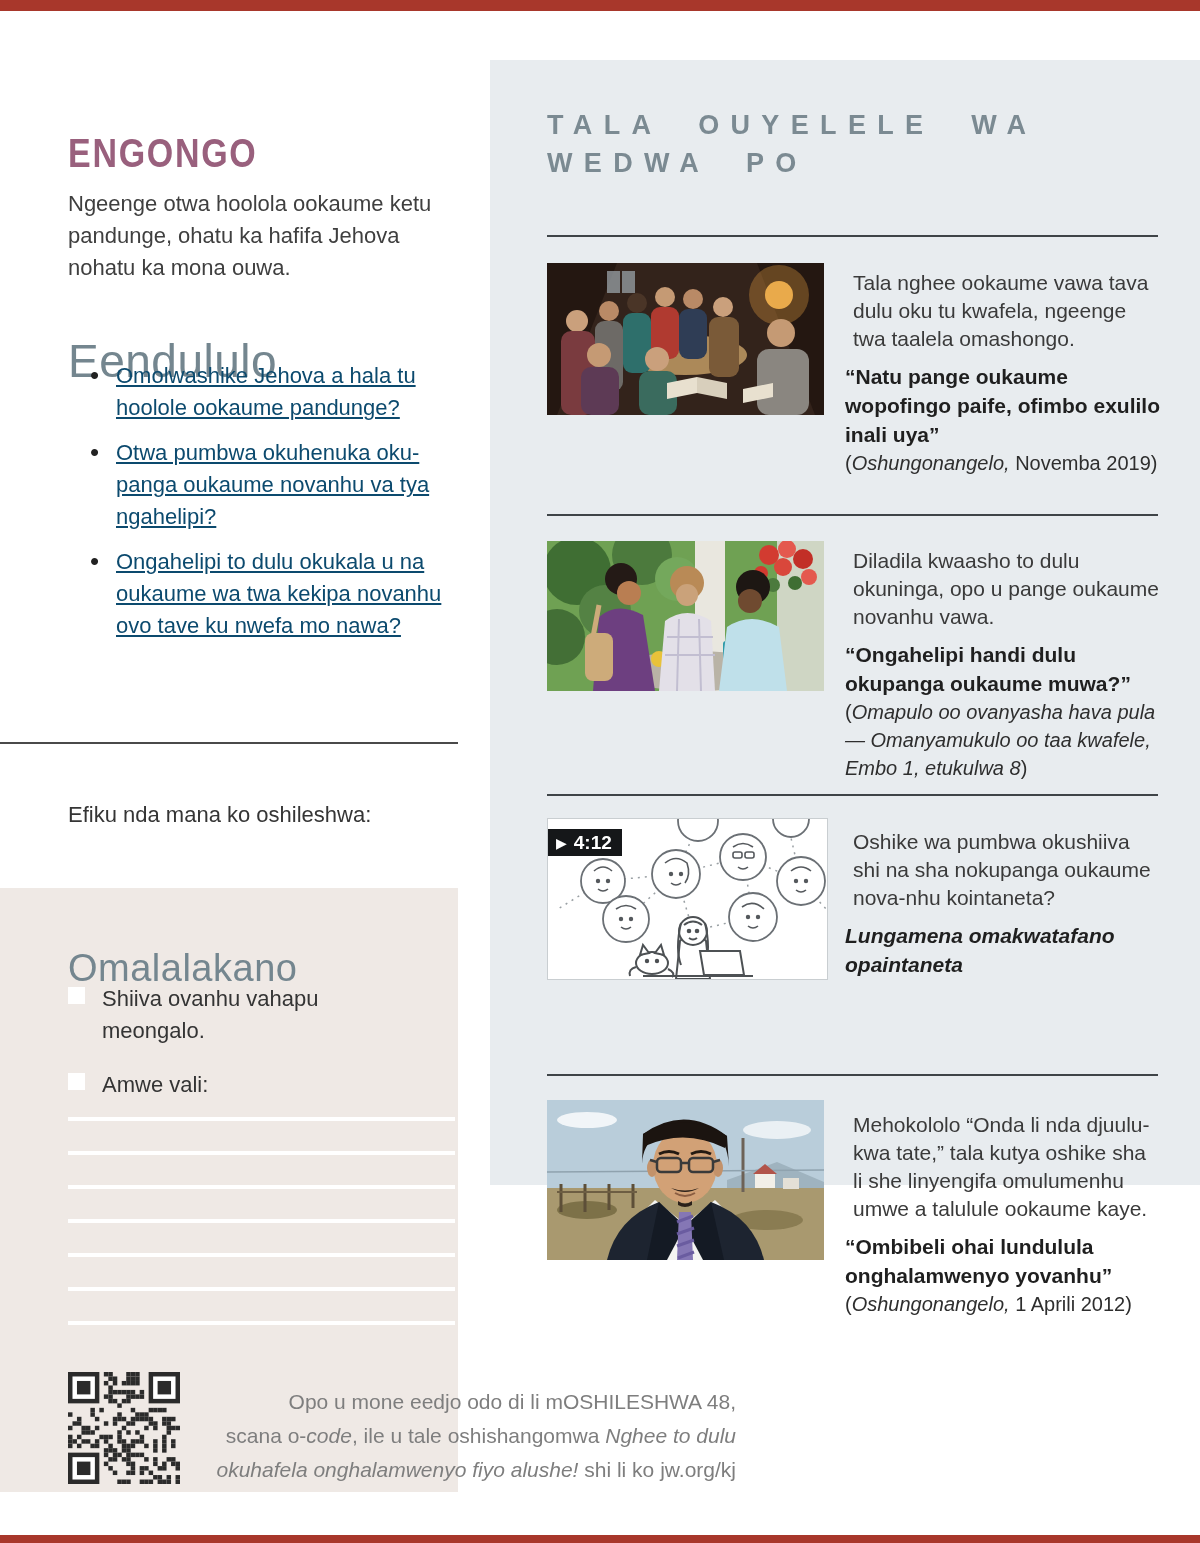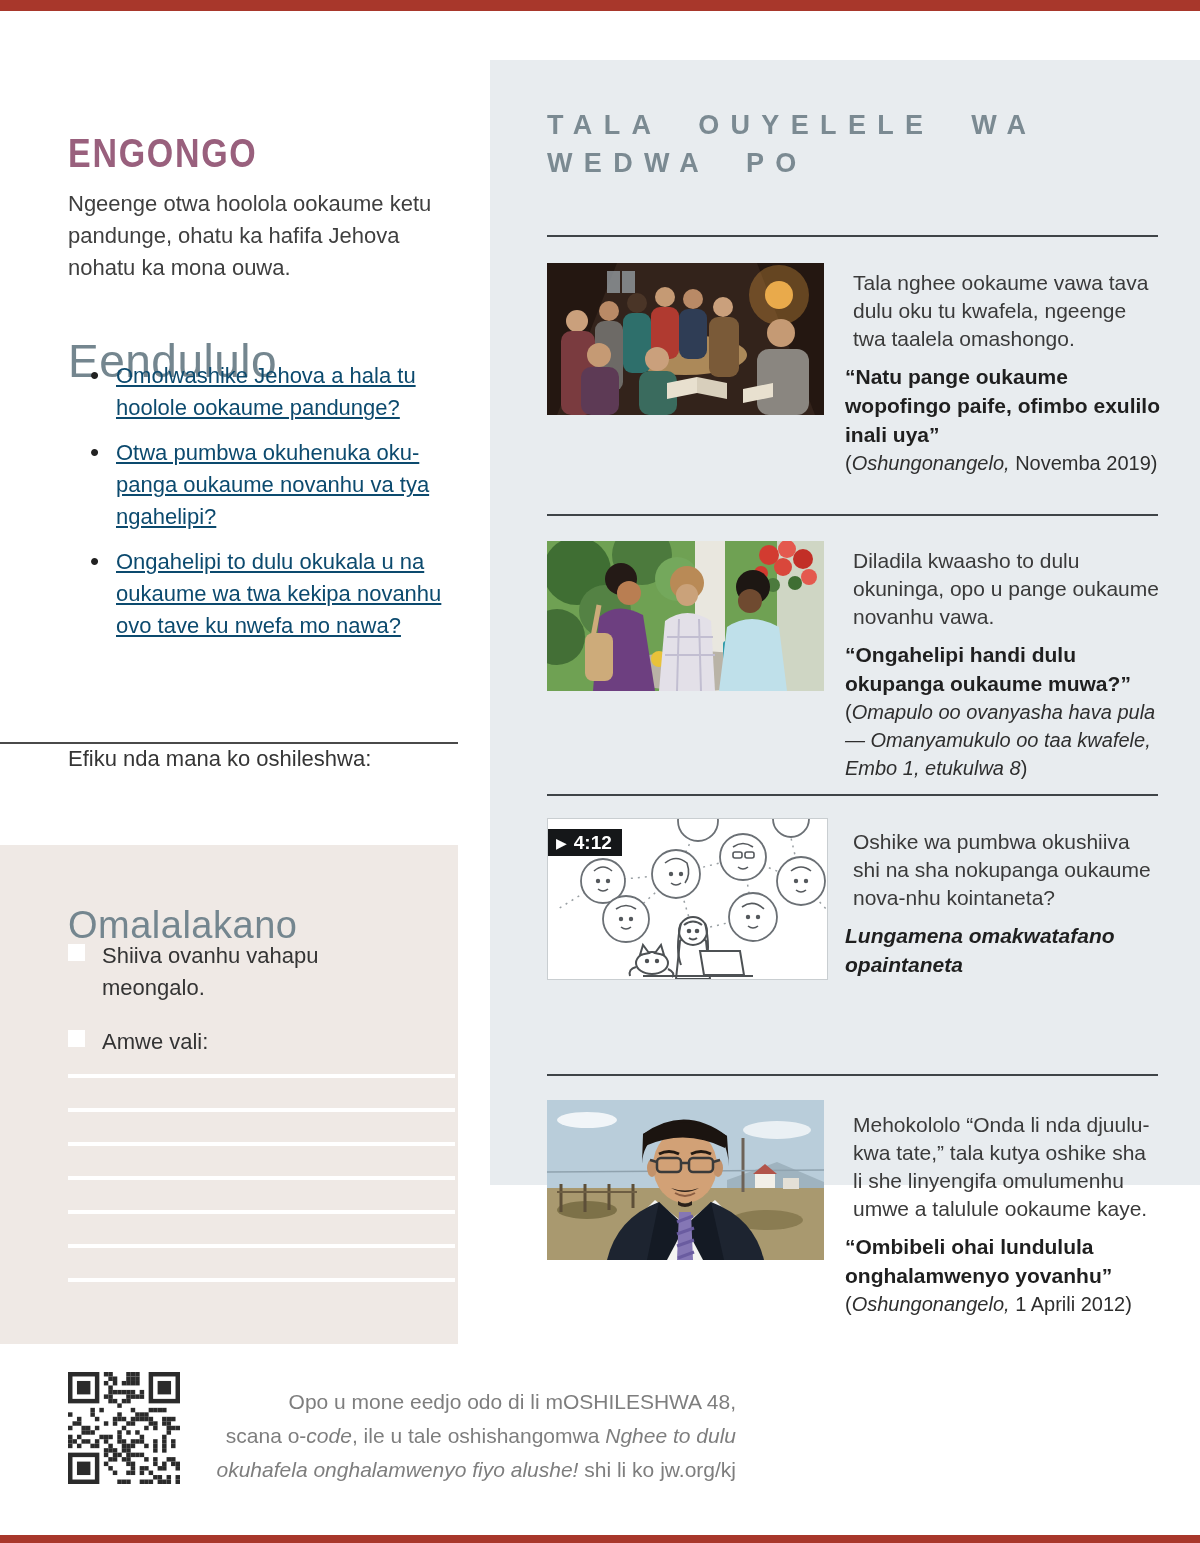--- a/index.html
+++ b/index.html
@@ -13,23 +13,23 @@
   
   #engongo-title{position:absolute;left:68px;top:104px;font-size:40px;font-weight:bold;
     color:var(--c-purple,#99607d);letter-spacing:2px;transform:scaleX(.85);transform-origin:left top;white-space:nowrap;}
   #engongo-body{position:absolute;left:68px;top:166px;width:392px;font-size:22px;line-height:32px;color:#3f3f3f;}
   #eendululo-title{position:absolute;left:68px;top:296px;font-size:46px;font-weight:500;
     color:var(--c-slate,#74868f);letter-spacing:.5px;}
   #question-list{position:absolute;left:88px;top:360px;width:352px;margin:0;padding:0;list-style:none;}
   #question-list li{position:relative;padding-left:28px;width:330px;font-size:22px;line-height:32px;color:#0c4a6e;margin-bottom:13px;text-decoration:underline;}
   #question-list li:before{content:"\2022";position:absolute;left:2px;top:-1px;font-size:26px;color:#222;}
   #left-divider{position:absolute;left:0;top:742px;width:458px;height:2px;background:#4a4a4a;}
-  #date-prompt{position:absolute;left:68px;top:724px;font-size:22px;color:#353535;}
-
-  #goals-panel{position:absolute;left:0;top:845px;width:458px;height:499px;background:var(--c-goals,#efe9e5);}
+  #date-prompt{position:absolute;left:68px;top:780px;font-size:22px;color:#353535;}
+
+  #goals-panel{position:absolute;left:0;top:888px;width:458px;height:604px;background:var(--c-goals,#efe9e5);}
   #goals-title{position:absolute;left:68px;top:27px;font-size:38px;font-weight:500;color:var(--c-slate,#74868f);letter-spacing:.5px;}
   .goal-item{position:absolute;left:68px;}
   #goal-item-0{top:95px;}
   #goal-item-1{top:181px;}
   .goal-checkbox{position:absolute;left:0;top:4px;width:17px;height:17px;background:#ffffff;}
   .goal-label{display:block;margin-left:34px;width:230px;font-size:22px;line-height:32px;color:#343434;}
   #writing-lines{position:absolute;left:68px;top:229px;width:387px;}
   .writing-line{height:4px;background:#ffffff;margin-bottom:30px;}
 
   

